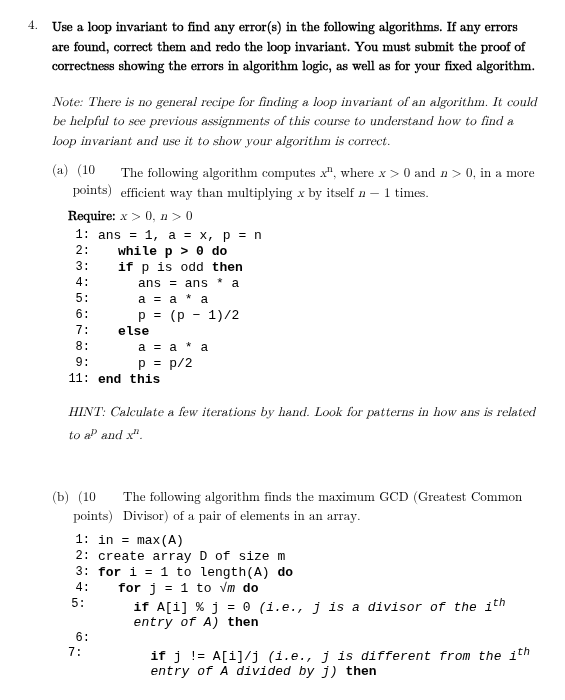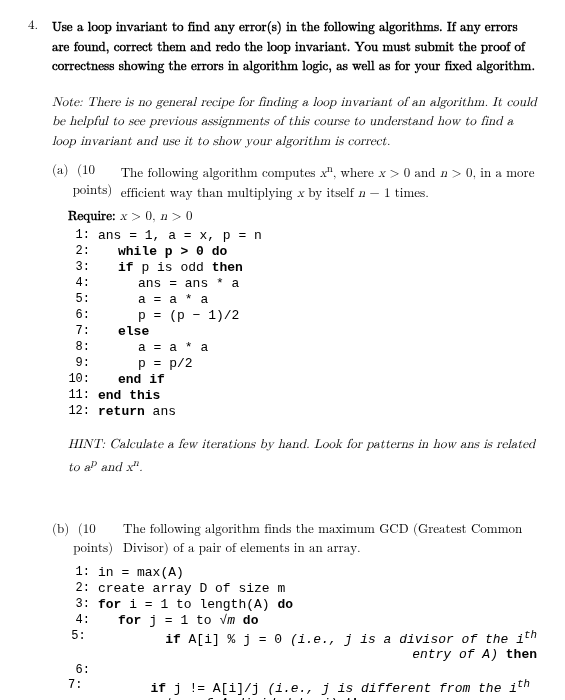--- a/index.html
+++ b/index.html
@@ -126,30 +126,22 @@
         </div>
         <div class="require-line">
           <span class="line-num">8:</span>
           <span class="line-content" style="padding-left:40px;">a = a * a</span>
         </div>
         <div class="require-line">
           <span class="line-num">9:</span>
           <span class="line-content" style="padding-left:40px;">p = p/2</span>
         </div>
         <div class="require-line">
-          <span class="line-num">10:</span>
-          <span class="line-content" style="padding-left:20px;"><span class="kw">end if</span></span>
-        </div>
-        <div class="require-line">
           <span class="line-num">11:</span>
           <span class="line-content kw"><span class="kw">end this</span></span>
-        </div>
-        <div class="require-line">
-          <span class="line-num">12:</span>
-          <span class="line-content"><span class="kw">return</span> ans</span>
         </div>
       </div>
     </div>
 
     <p class="hint-text" style="margin-left:16px;">
       <em>HINT: Calculate a few iterations by hand. Look for patterns in how ans is related to a<sup>p</sup> and x<sup>n</sup>.</em>
     </p>
   </div>
 
   <div style="margin: 8px 0 12px 0; border:none;">&nbsp;</div>
@@ -175,21 +167,21 @@
         <div class="require-line">
           <span class="line-num">3:</span>
           <span class="line-content"><span class="kw">for</span> i = 1 to length(A) <span class="kw">do</span></span>
         </div>
         <div class="require-line">
           <span class="line-num">4:</span>
           <span class="line-content" style="padding-left:20px;"><span class="kw">for</span> j = 1 to √<em>m</em> <span class="kw">do</span></span>
         </div>
         <div class="require-line">
           <span class="line-num">5:</span>
-          <span class="line-content" style="padding-left:40px;text-align:right;"><span class="kw">if</span> A[i] % j = 0 <em>(i.e., j is a divisor of the i<sup>th</sup> entry of A)</em> <span class="kw">then</span></span>
+          <span class="line-content" style="padding-left:40px;"><span class="kw">if</span> A[i] % j = 0 <em>(i.e., j is a divisor of the i<sup>th</sup> entry of A)</em> <span class="kw">then</span></span>
         </div>
         <div class="require-line">
           <span class="line-num">6:</span>
         </div>
         <div class="require-line">
           <span class="line-num">7:</span>
           <span class="line-content" style="padding-left:60px;"><span class="kw">if</span> j != A[i]/j <em>(i.e., j is different from the i<sup>th</sup> entry of A divided by j)</em> <span class="kw">then</span></span>
         </div>
 
       </div>

